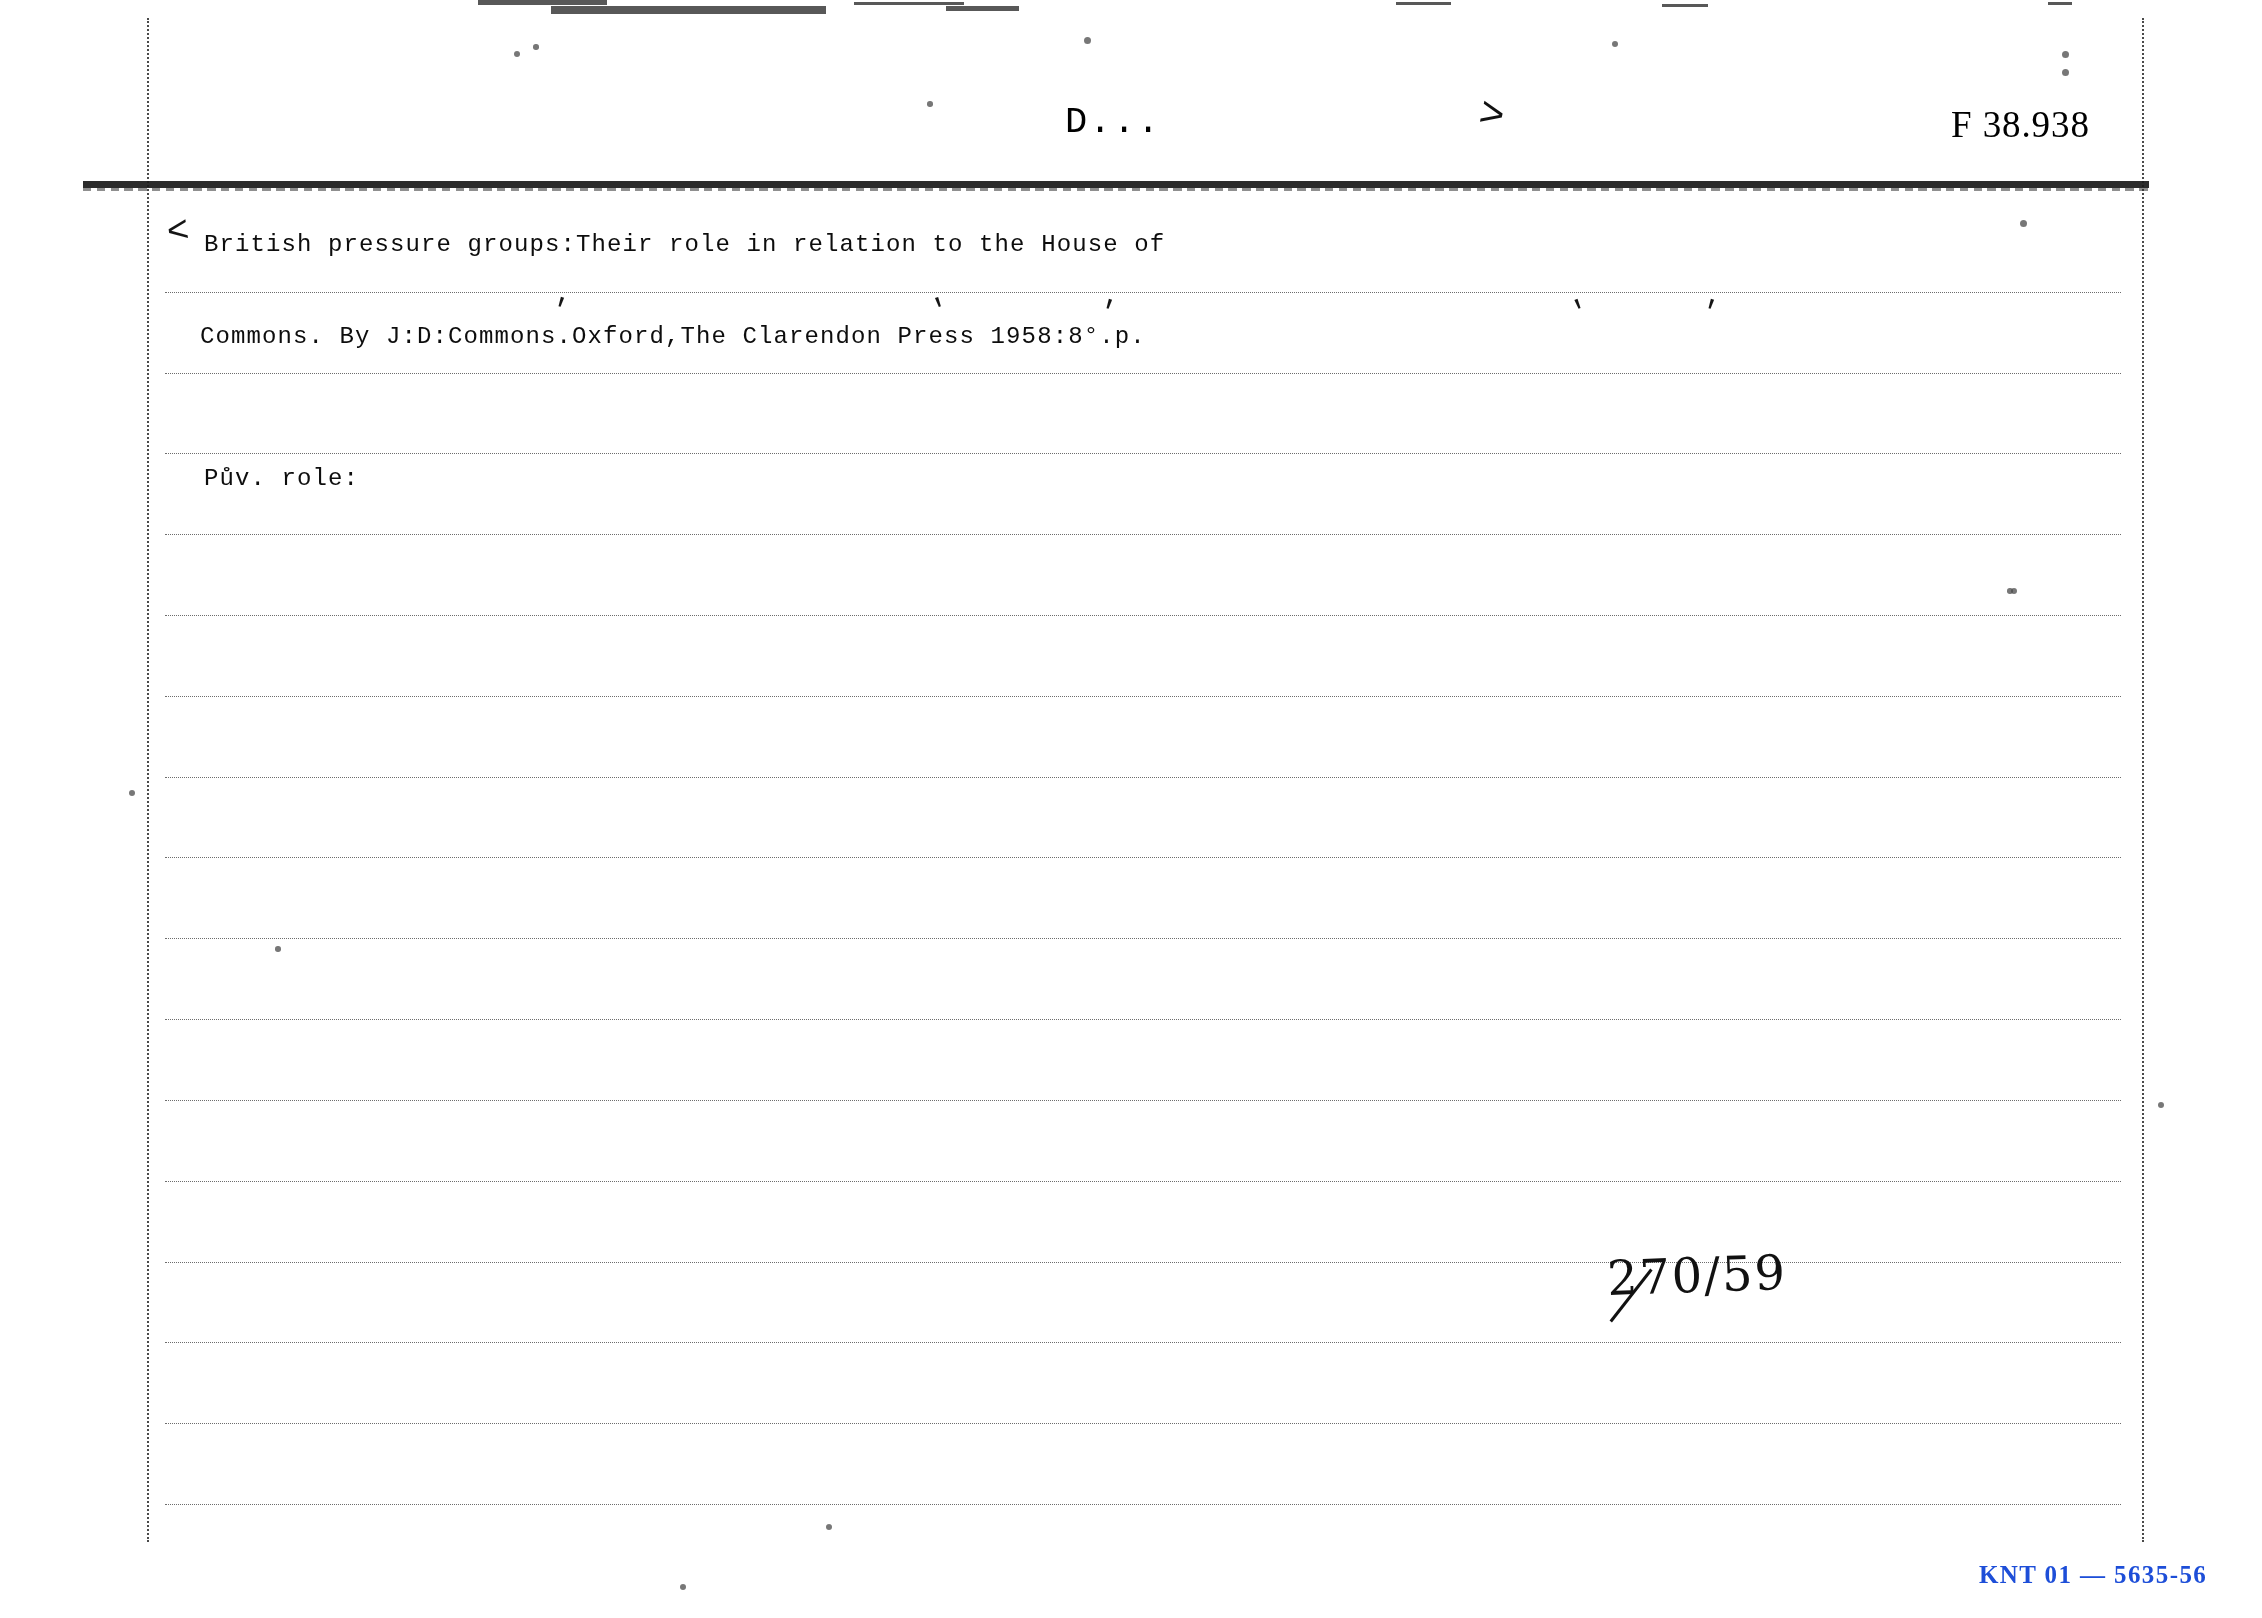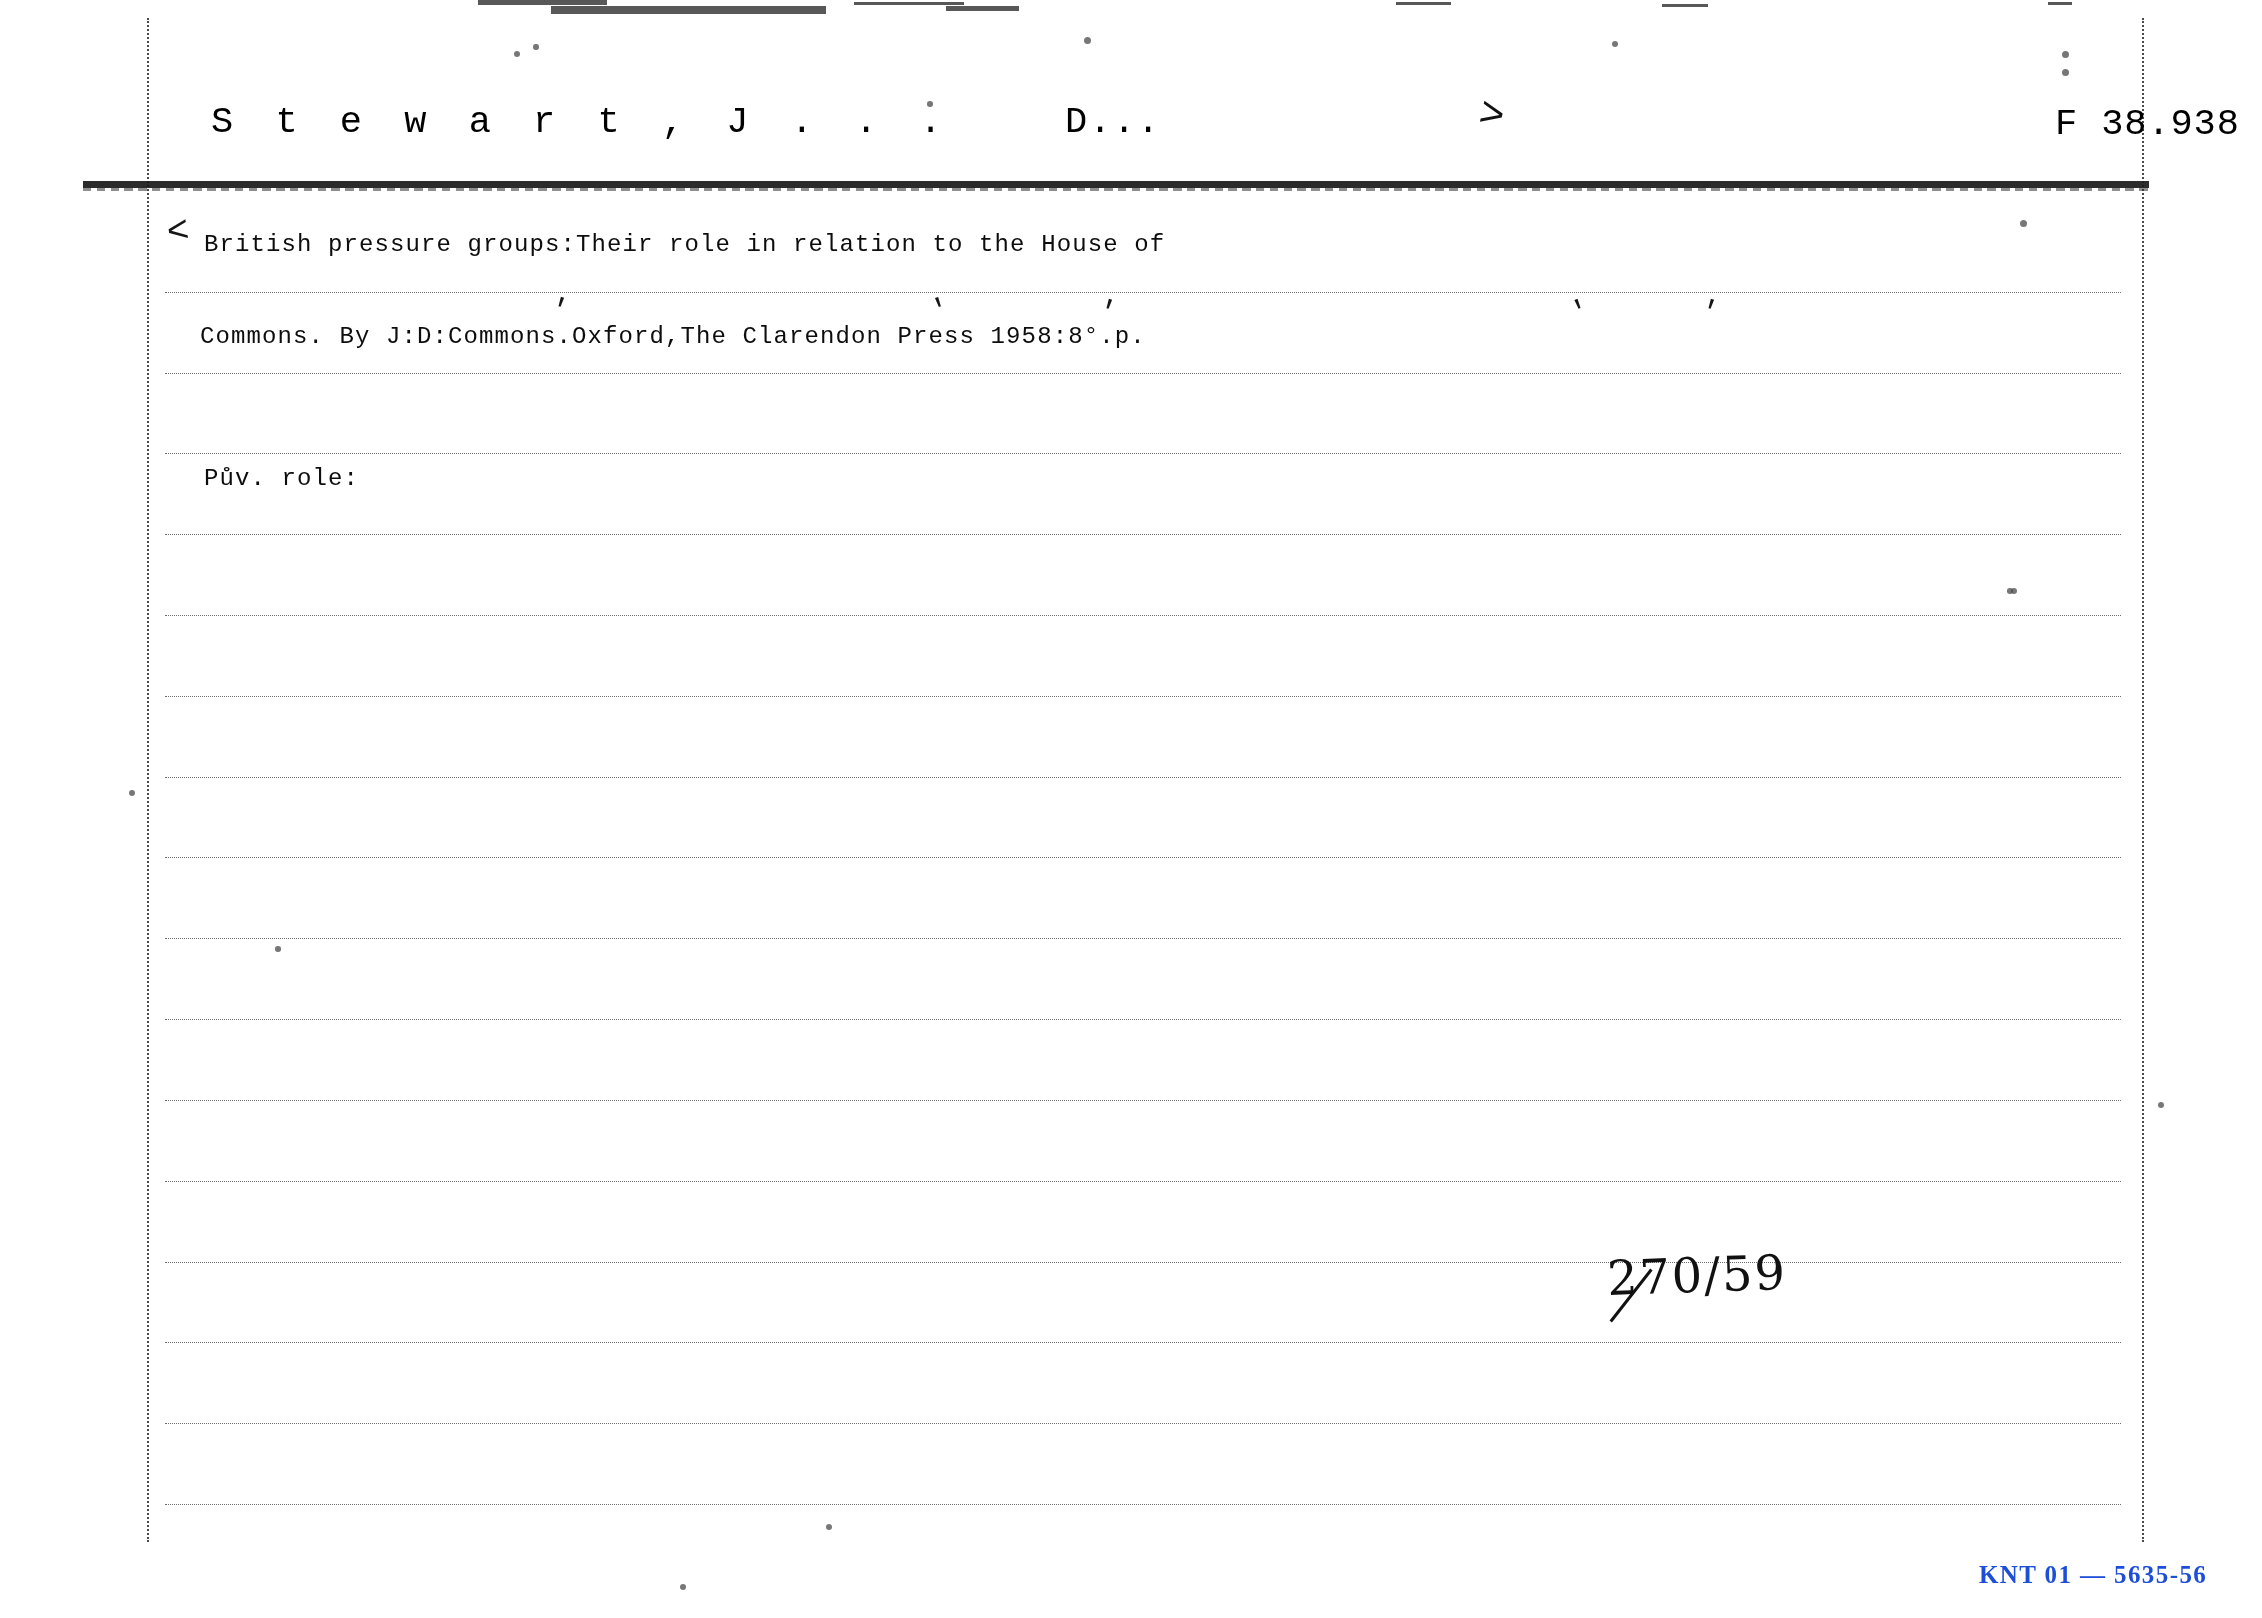--- a/index.html
+++ b/index.html
@@ -70,25 +70,26 @@
   .hdr-caret {
     position: absolute;
     left: 1332px;
     top: -9.2px;
     font-size: 42px;
     transform: rotate(12deg);
     color: #111;
   }
   .hdr-signature {
     position: absolute;
-    left: 1908px;
+    left: 1804px;
     top: 1.8px;
     font-size: 37px;
     letter-spacing: 0.9px;
     white-space: nowrap;
+    font-family: Liberation Serif, serif;
   }
 
   
   .rule-thick {
     position: absolute;
     left: -64px;
     top: 163px;
     width: 2066px;
     height: 6.4px;
     background: #1a1a1a;
@@ -222,21 +223,20 @@
 <div class="speck" style="left:2007px;top:588px;width:5.5px;height:5.5px;"></div>
 <div class="speck" style="left:826px;top:1524px;width:6.4px;height:6.4px;"></div>
 <div class="speck" style="left:680px;top:1584px;width:6.4px;height:6.4px;"></div>
 
 <div class="card">
 
   <div class="border-left"></div>
   <div class="border-right"></div>
 
   <div class="header">
-    <span class="hdr-author">S t e w a r t ,  J . . .</span>
     <span class="hdr-class">D...</span>
     <span class="hdr-caret">&gt;</span>
     <span class="hdr-signature">F 38.938</span>
   </div>
 
   <div class="rule-thick"></div>
 
   <div class="lines">
     <div class="rline" style="top:81px;"></div>
     <div class="rline" style="top:162px;"></div>

